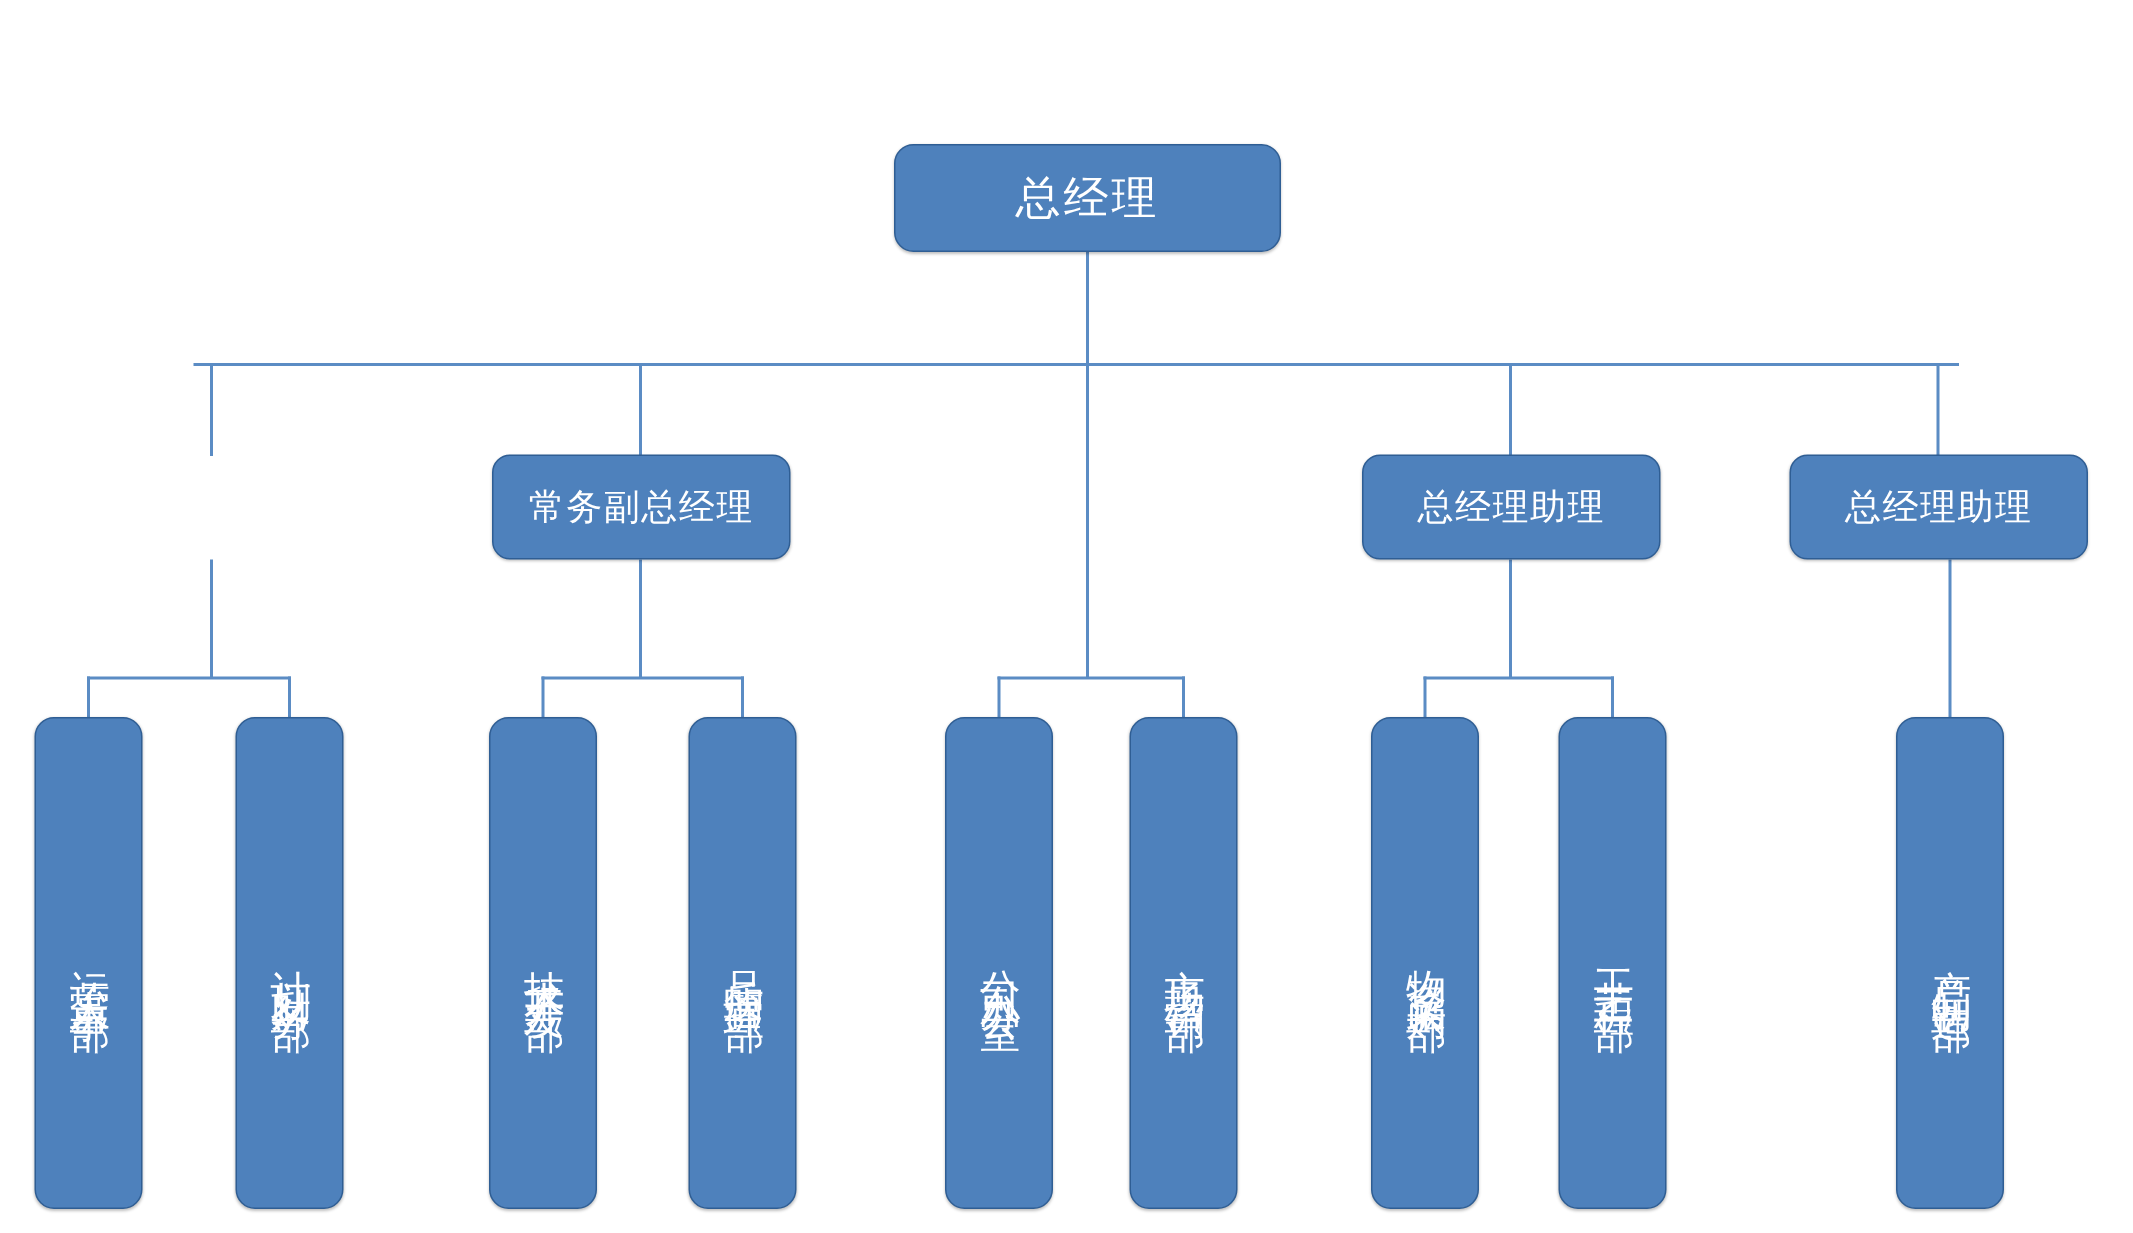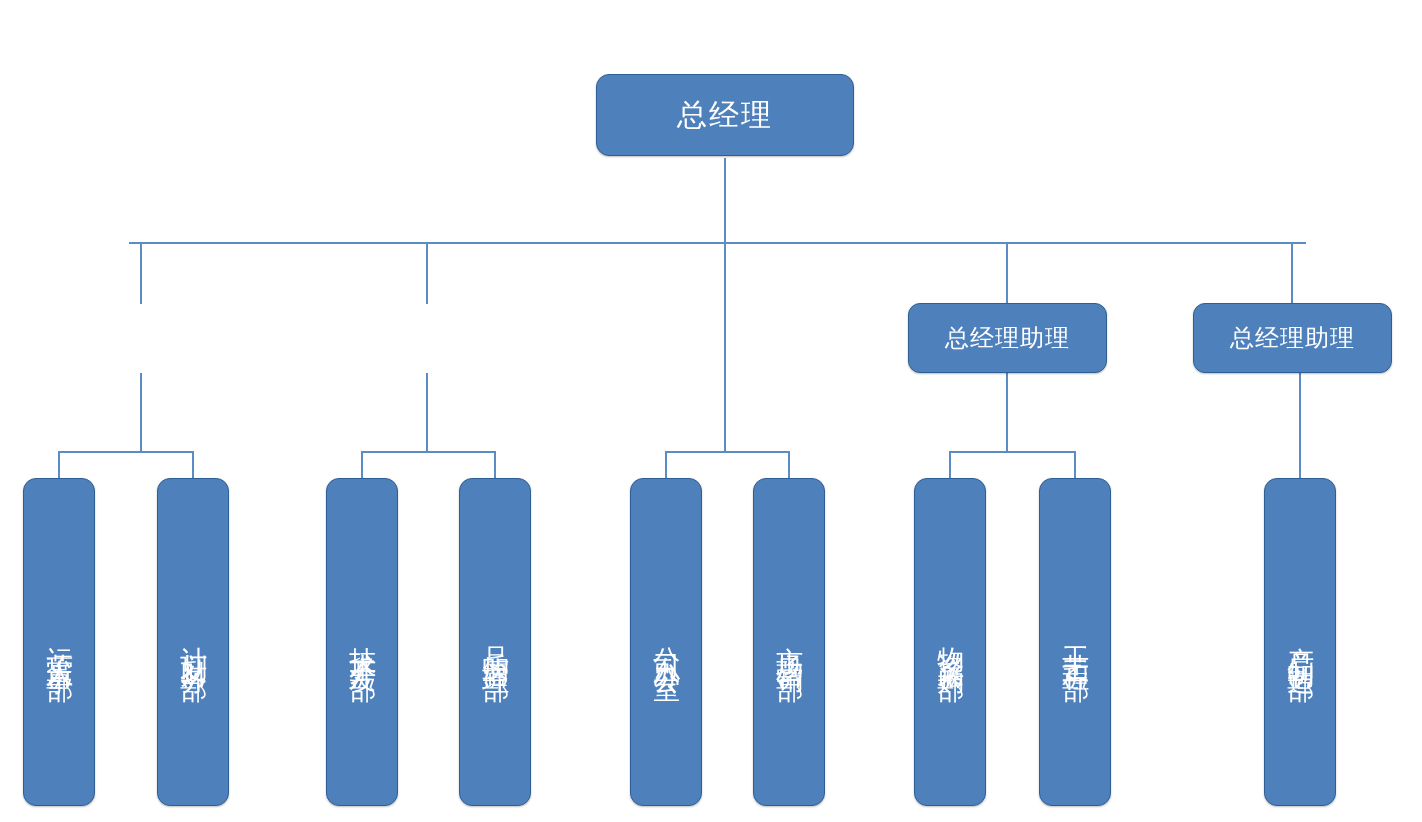--- a/index.html
+++ b/index.html
@@ -100,24 +100,27 @@
   <div class="conn v" style="left:665px; top:451px; height:28px;"></div>
   <div class="conn v" style="left:788px; top:451px; height:28px;"></div>
 
   <div class="conn v" style="left:1006px; top:373px; height:79px;"></div>
   <div class="conn h" style="left:949px; top:451px; width:127px;"></div>
   <div class="conn v" style="left:949px; top:451px; height:28px;"></div>
   <div class="conn v" style="left:1074px; top:451px; height:28px;"></div>
 
   <div class="conn v" style="left:1299px; top:373px; height:106px;"></div>
 
-  <div class="node level-1" style="left:596px; top:74px; width:258px; height:82px;">
+  <div class="node level-1" style="left:596px; top:96px; width:258px; height:72px;">
     <span class="htext">总经理</span>
   </div>
 
+  <div class="node level-2" style="left:328px; top:303px; width:199px; height:70px;">
+    <span class="htext">常务副总经理</span>
+  </div>
   <div class="node level-2" style="left:908px; top:303px; width:199px; height:70px;">
     <span class="htext">总经理助理</span>
   </div>
   <div class="node level-2" style="left:1193px; top:303px; width:199px; height:70px;">
     <span class="htext">总经理助理</span>
   </div>
 
   <div class="node level-3" style="left:23px; top:478px; width:72px; height:328px;">
     <span class="vtext">运营人事部</span>
   </div>

